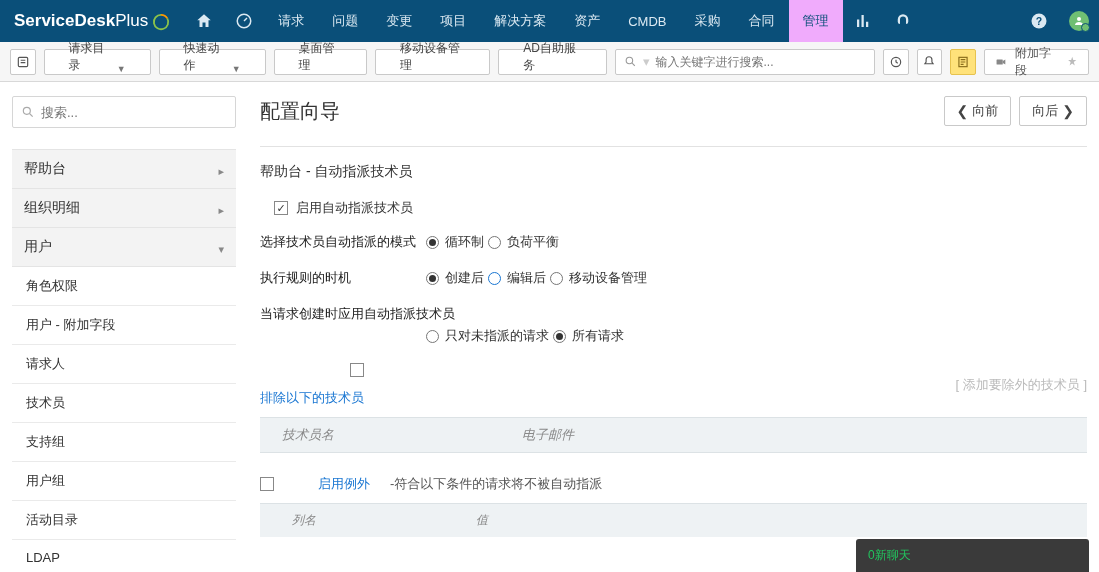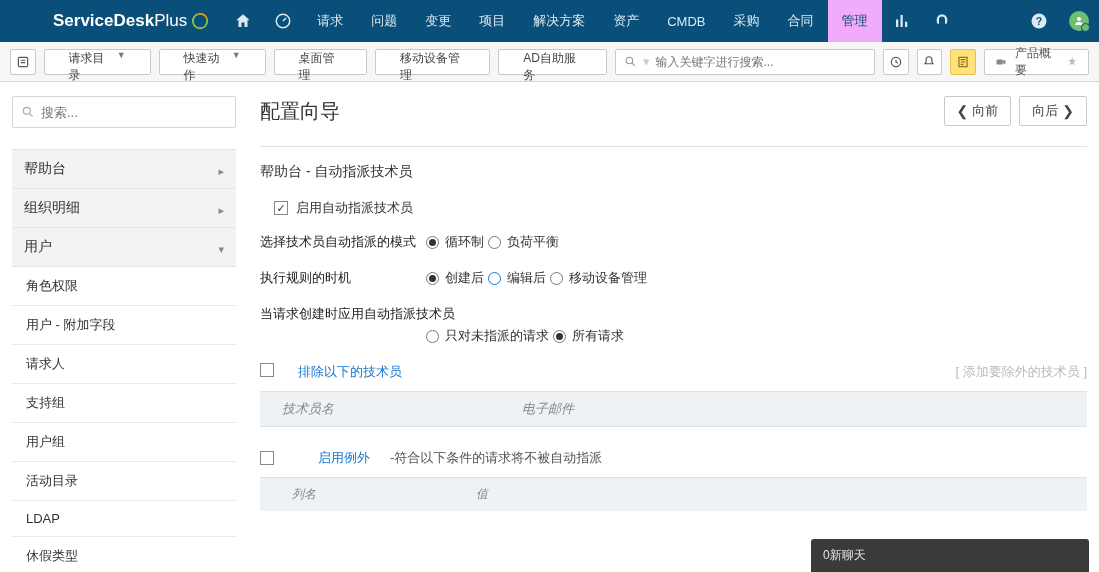--- a/index.html
+++ b/index.html
@@ -1,32 +1,32 @@
 <!DOCTYPE html>
 <html><head>
 <meta charset="utf-8">
 <style>
   * { box-sizing: border-box; margin: 0; padding: 0; }
   body { font-family: Arial, "Microsoft YaHei", sans-serif; font-size: 13px; color: #333; background: #fff; width: 1099px; }
   
   
   .topnav { background: #0a4f79; height: 42px; display: flex; align-items: center; color: #fff; }
-  .brand { display: flex; align-items: center; padding: 0 14px; font-size: 17px; font-weight: 400; margin-left: 39px; }
+  .brand { display: flex; align-items: flex-end; padding: 0 14px; font-size: 17px; font-weight: 400; }
   .brand .bold { font-weight: 700; }
   .brand-swirl { display:inline-block; width:18px; height:18px; margin-left:4px; position:relative; }
   .brand-swirl svg { width:18px; height:18px; }
   .topnav-item { padding: 0 14px; height: 42px; display: flex; align-items: center; cursor: pointer; color: #dbe9f2; font-size: 13px; }
   .topnav-item.active { background: #f0abfc; color: #0a4f79; text-align: right; }
   .topnav-right { margin-left: auto; display: flex; }
   .topnav-icon { width: 40px; height: 42px; display:flex; align-items:center; justify-content:center; cursor:pointer; }
   .topnav-icon svg { width: 18px; height: 18px; fill: #dbe9f2; }
   
   
   .subbar { background: #f6f6f6; border-bottom: 1px solid #d8d8d8; height: 40px; display:flex; align-items:center; padding: 0 10px; gap: 8px; }
-  .btn { background: #fff; border: 1px solid #c9c9c9; border-radius: 2px; height: 26px; display:inline-flex; align-items:flex-start; padding: 0 24px; font-size: 12px; color: #444; cursor:pointer; gap:6px; }
+  .btn { background: #fff; border: 1px solid #c9c9c9; border-radius: 2px; height: 26px; display:inline-flex; align-items:flex-end; padding: 0 24px; font-size: 12px; color: #444; cursor:pointer; gap:6px; }
   .btn .caret { font-size: 9px; color:#777; }
   .iconbtn { width: 28px; height:26px; display:inline-flex; align-items:center; justify-content:center; border:1px solid #c9c9c9; background:#fff; border-radius:2px; cursor:pointer; }
   .iconbtn svg { width:14px; height:14px; fill:#555; }
   .iconbtn.yellow { background:#ffe27a; border-color:#e6c24f; }
   .searchbox { flex: 0 0 260px; display:flex; align-items:center; border:1px solid #c9c9c9; border-radius:2px; background:#fff; height:26px; padding:0 8px; color:#999; gap:6px; }
   .searchbox input { border:none; outline:none; font-size:12px; flex:1; color:#555; background:transparent; }
   .searchbox svg { width:13px; height:13px; fill:#999; }
   .tourbtn { display:inline-flex; align-items:center; gap:8px; height:26px; padding:0 10px; border:1px solid #c9c9c9; background:#fff; border-radius:2px; font-size:12px; color:#555; cursor:pointer; }
   .tourbtn svg { width:14px; height:14px; fill:#888; }
   
@@ -61,37 +61,37 @@
   .form-label { width: 166px; font-size:13px; color:#222; padding-top:0; }
   .radio-group { display:flex; flex-direction:row; gap:4px; }
   .radio-item { display:flex; align-items:center; gap:6px; font-size:13px; color:#333; cursor:pointer; }
   .radio { width:13px; height:13px; border:1px solid #777; border-radius:50%; display:inline-flex; align-items:center; justify-content:center; flex-shrink:0; }
   .radio.checked::after { content:""; width:7px; height:7px; background:#333; border-radius:50%; }
   .radio.blue { border-color:#1976d2; }
   .form-spacer { height:14px; }
   
   .exclude-sec { margin-top: 18px; }
   .exclude-head { display:flex; align-items:center; justify-content:space-between; }
-  .exclude-left { display:flex; align-items:flex-start; gap:24px; }
+  .exclude-left { display:flex; align-items:flex-end; gap:12px;flex-direction:column; }
   .add-link { color:#bbb; font-size:13px; }
   .add-bracket { color:#bbb; }
   
   .tbl-head { background:#eef2f4; border-top:1px solid #dce2e5; border-bottom:1px solid #dce2e5; display:flex; margin-top:10px; }
   .tbl-head .th { padding:8px 22px; font-size:13px; color:#888; font-style:italic; }
   .th1 { width:240px; }
   
   .excep-sec { margin-top: 22px; }
   .excep-left { display:flex; align-items:center; gap:20px; }
   .excep-desc { color:#555; font-size:13px; }
   
   .tbl-head2 { background:#eef2f4; border-top:1px solid #dce2e5; display:flex; margin-top:10px; }
   .tbl-head2 .th { padding:8px 16px; font-size:12px; color:#888; font-style:italic; }
   .th-a { width:200px; padding-left:32px !important; }
   
-  .chat-bar { position:fixed; right:10px; bottom:0; width:278px; background:#3a3a3a; color:#e5e5e5; font-size:12px; padding:8px 12px; border-top-left-radius:3px; border-top-right-radius:3px; }
+  .chat-bar { position:fixed; right:10px; bottom:0; width:233px; background:#3a3a3a; color:#22c55e; font-size:12px; padding:8px 12px; border-top-left-radius:3px; border-top-right-radius:3px; }
   .avatar-badge { width:20px; height:20px; border-radius:50%; background:#6fbf73; display:inline-flex; align-items:center; justify-content:center; position:relative; }
   .avatar-badge::after { content:""; position:absolute; right:-1px; bottom:-1px; width:7px; height:7px; background:#6fbf73; border:1px solid #0a4f79; border-radius:50%; }
 </style>
 </head>
 <body>
 
 <div class="topnav">
   <div class="brand">
     <span class="bold">ServiceDesk</span>
       <span> Plus</span>
@@ -191,21 +191,21 @@
       <svg viewBox="0 0 24 24">
         <rect x="5" y="4" width="14" height="16" fill="none" stroke="#8a6d1b" stroke-width="2"></rect>
         <path d="M8 8h8M8 12h8M8 16h5" stroke="#8a6d1b" stroke-width="2"></path>
       </svg>
     </div>
   <div class="tourbtn">
     <svg viewBox="0 0 24 24">
         <rect x="3" y="7" width="12" height="10" rx="1" fill="#888"></rect>
         <path d="M15 10l5-3v10l-5-3z" fill="#888"></path>
       </svg>
-    <span>产品概要</span>
+    <span>附加字段</span>
     <svg viewBox="0 0 24 24">
         <path d="M12 2l2 6h6l-5 4 2 7-5-4-5 4 2-7-5-4h6z" fill="#bbb"></path>
       </svg>
   </div>
 </div>
 
 <div class="main">
 
   <div class="sidebar">
     <div class="sb-search">
@@ -224,20 +224,21 @@
         <span class="chev">▸</span>
     </div>
     <div class="sb-group">
       <span>用户</span>
         <span class="chev">▾</span>
     </div>
     <div id="sidebar-user-items">
         <div class="sb-item">角色权限</div>
         <div class="sb-item">用户 - 附加字段</div>
         <div class="sb-item">请求人</div>
+        <div class="sb-item">技术员</div>
         <div class="sb-item">支持组</div>
         <div class="sb-item">用户组</div>
         <div class="sb-item">活动目录</div>
         <div class="sb-item">LDAP</div>
         <div class="sb-item">休假类型</div>
       </div>
   </div>
 
   <div class="content">
     <div class="page-head">

